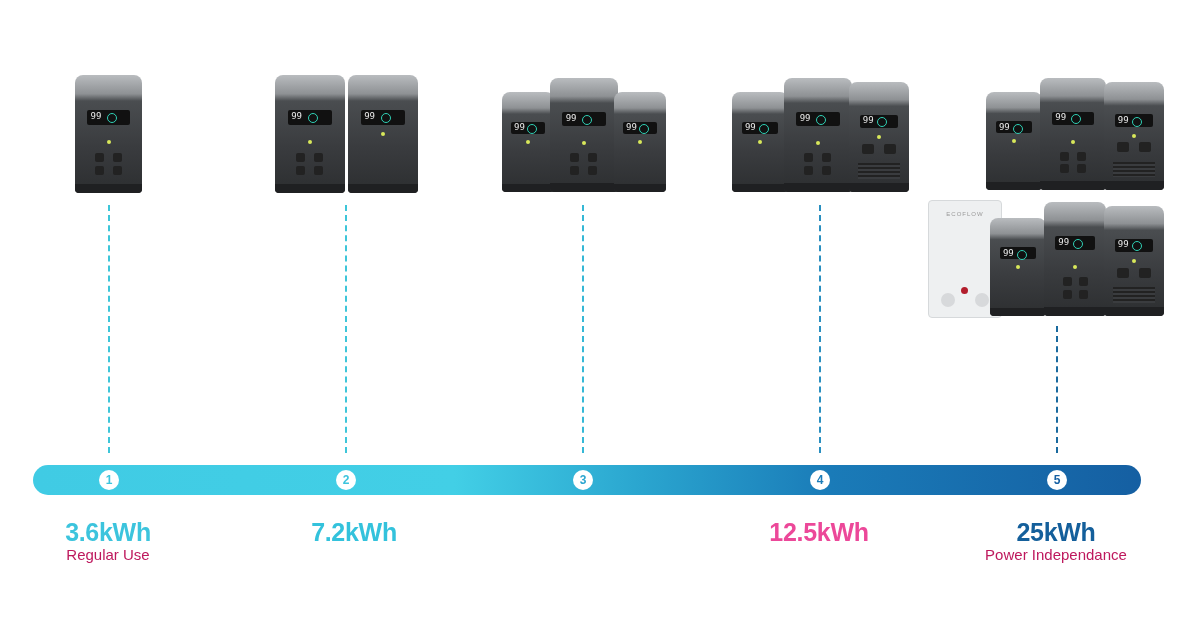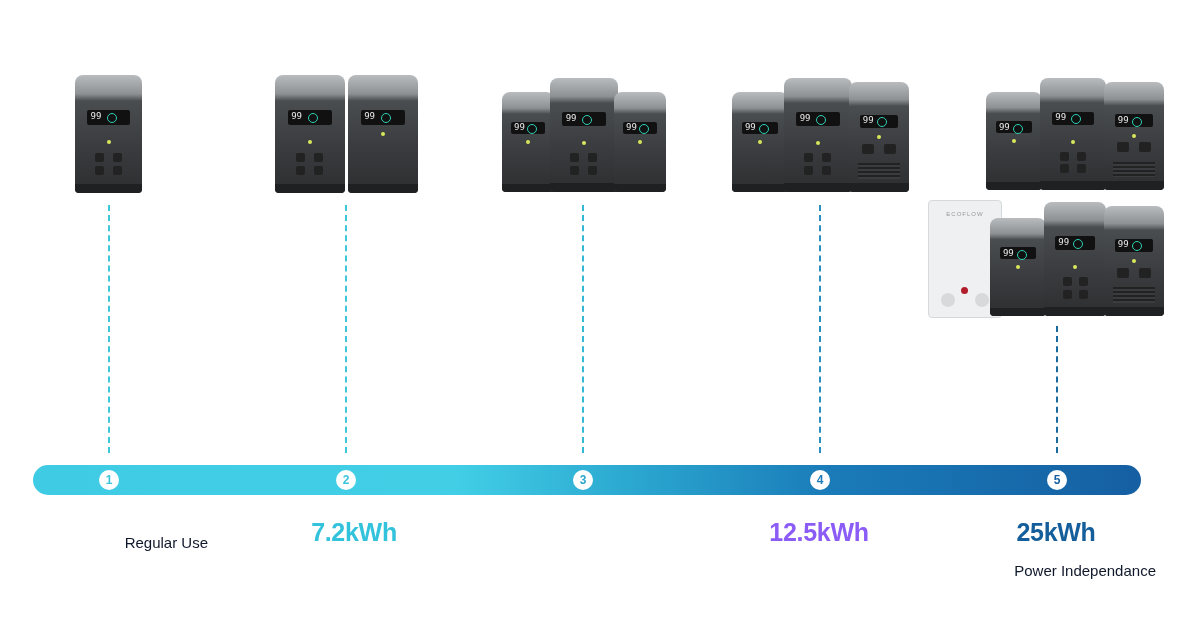--- a/index.html
+++ b/index.html
@@ -5,21 +5,21 @@
   html,body{margin:0;padding:0;background:#ffffff;}
   body{width:1200px;height:630px;position:relative;overflow:hidden;font-family:"Liberation Sans",sans-serif;}
   .stage{position:absolute;left:0;top:0;width:1008px;height:630px;}
   .dline{position:absolute;width:0;border-left:2px dashed #3ec6d9;}
   .bar{position:absolute;left:33px;top:465px;width:1108px;height:30px;border-radius:15px;
        background:linear-gradient(90deg,#40cbe4 0%,#42cfe6 38%,#2aa5cf 55%,#1a7bb8 72%,#155fa2 100%);}
   .dot{position:absolute;top:470px;width:20px;height:20px;border-radius:50%;background:#fff;
        font-size:12px;font-weight:bold;text-align:center;line-height:20px;}
   .lab{position:absolute;top:518px;width:200px;text-align:center;}
   .lab .kwh{font-size:25px;font-weight:bold;line-height:28px;letter-spacing:-0.3px;}
-  .lab .sub{font-size:15px;color:#0f172a;line-height:18px;margin-top:16px;text-align:right;}
+  .lab .sub{font-size:15px;color:#be185d;line-height:18px;margin-top:0px;}
 
   
   .unit{position:absolute;border-radius:8px 8px 4px 4px;overflow:hidden;
         background:linear-gradient(180deg,#b9bcbf 0%,#8e9194 16%,#4a4d50 22%,#3a3c3f 60%,#2c2e30 100%);}
   .unit .screen{position:absolute;left:18%;right:18%;top:30%;height:12%;background:#111;border-radius:2px;}
   .unit .screen .num{position:absolute;left:8%;top:10%;color:#e9e9e9;font-size:9px;font-family:"DejaVu Sans Mono",monospace;line-height:1;}
   .unit .screen .ring{position:absolute;left:46%;top:18%;width:8px;height:8px;border:1.5px solid #2fd0b5;border-radius:50%;}
   .unit .led{position:absolute;left:50%;top:55%;width:4px;height:4px;margin-left:-2px;background:#d8e85a;border-radius:50%;}
   .unit .sock{position:absolute;width:9px;height:9px;background:#222;border-radius:2px;}
   .unit .foot{position:absolute;bottom:0;left:0;right:0;height:8%;background:#1f2022;}
@@ -218,25 +218,26 @@
 
   <div class="bar"></div>
 
   <div class="dot" style="left:99px;color:#3cc4dd;">1</div>
   <div class="dot" style="left:336px;color:#3cc4dd;">2</div>
   <div class="dot" style="left:573px;color:#2aa5cf;">3</div>
   <div class="dot" style="left:810px;color:#1a7bb8;">4</div>
   <div class="dot" style="left:1047px;color:#155fa2;">5</div>
 
   <div class="lab" style="left:8px;">
+    <div class="kwh" style="color:#3cc4dd;">3.6kWh</div>
     <div class="sub">Regular Use</div>
   </div>
   <div class="lab" style="left:254px;">
     <div class="kwh" style="color:#33c2dc;">7.2kWh</div>
   </div>
   <div class="lab" style="left:719px;">
-    <div class="kwh" style="color:#8b5cf6;">12.5kWh</div>
+    <div class="kwh" style="color:#ec4899;">12.5kWh</div>
   </div>
   <div class="lab" style="left:956px;">
     <div class="kwh" style="color:#145f9b;">25kWh</div>
     <div class="sub">Power Independance</div>
   </div>
 </div>
 
 </body></html>

